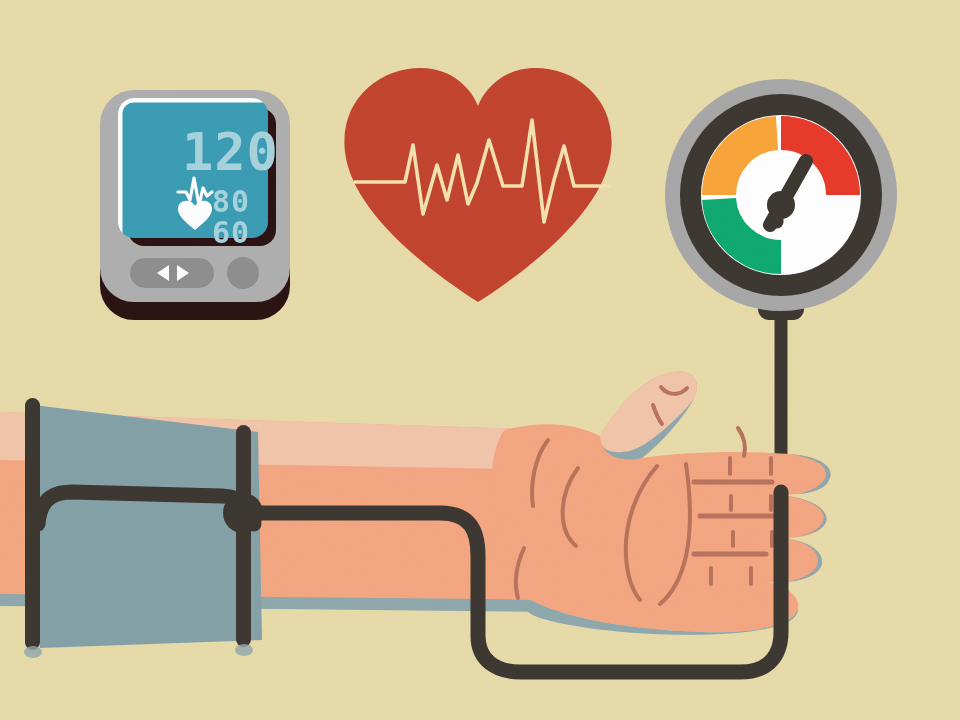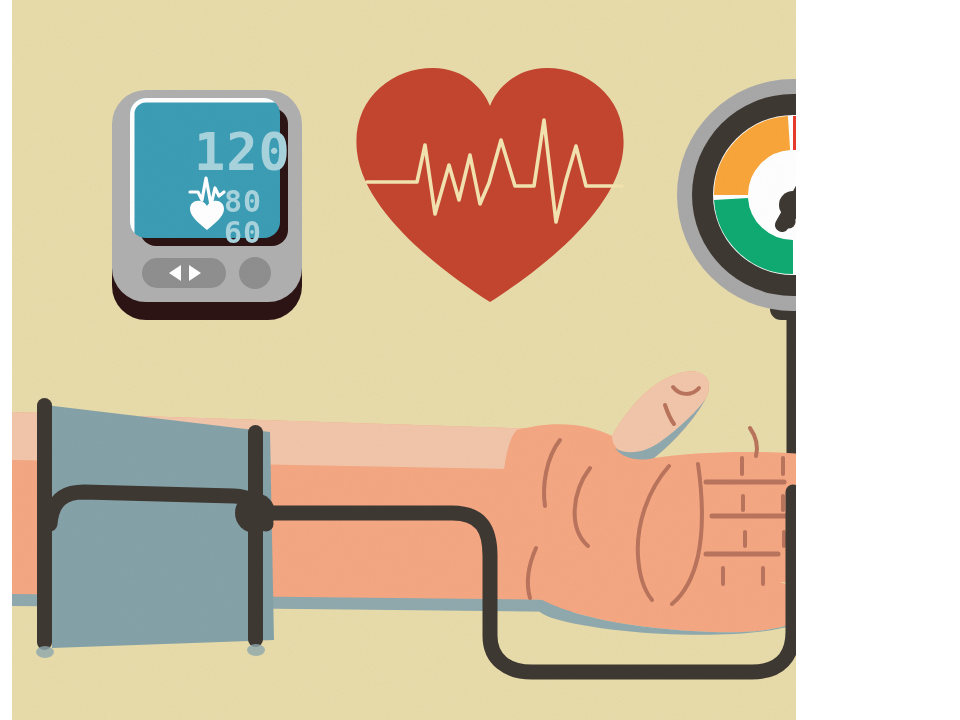--- a/index.html
+++ b/index.html
@@ -6,25 +6,24 @@
   html, body {
     margin: 0;
     padding: 0;
     background: #ffffff;
   }
   body {
     font-family: "Liberation Sans", sans-serif;
   }
   #scene {
     position: relative;
-    width: 784px;
+    width: 960px;
     height: 720px;
     overflow: hidden;
     background: #a16207;
-    margin-left: 12px;
   }
   #scene svg.layer {
     position: absolute;
     left: 0;
     top: 0;
     width: 960px;
     height: 720px;
     display: block;
   }
   .grain {

